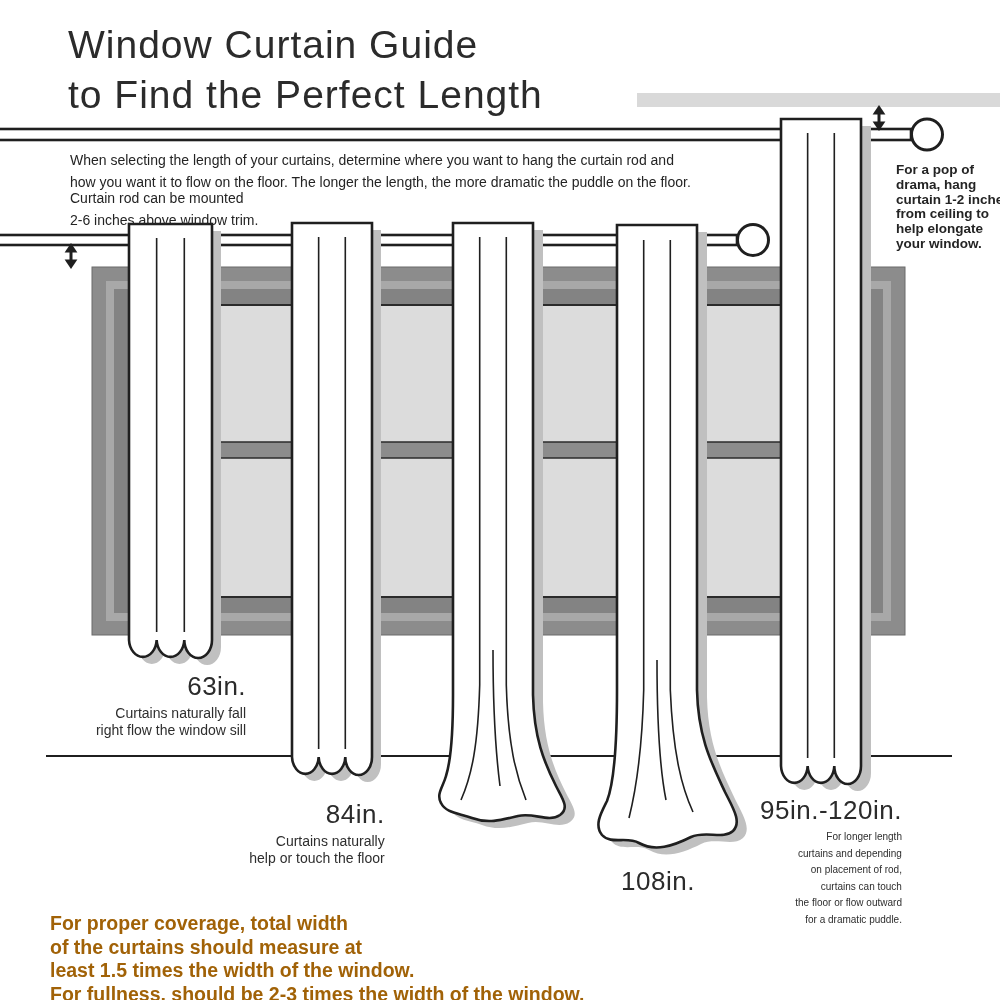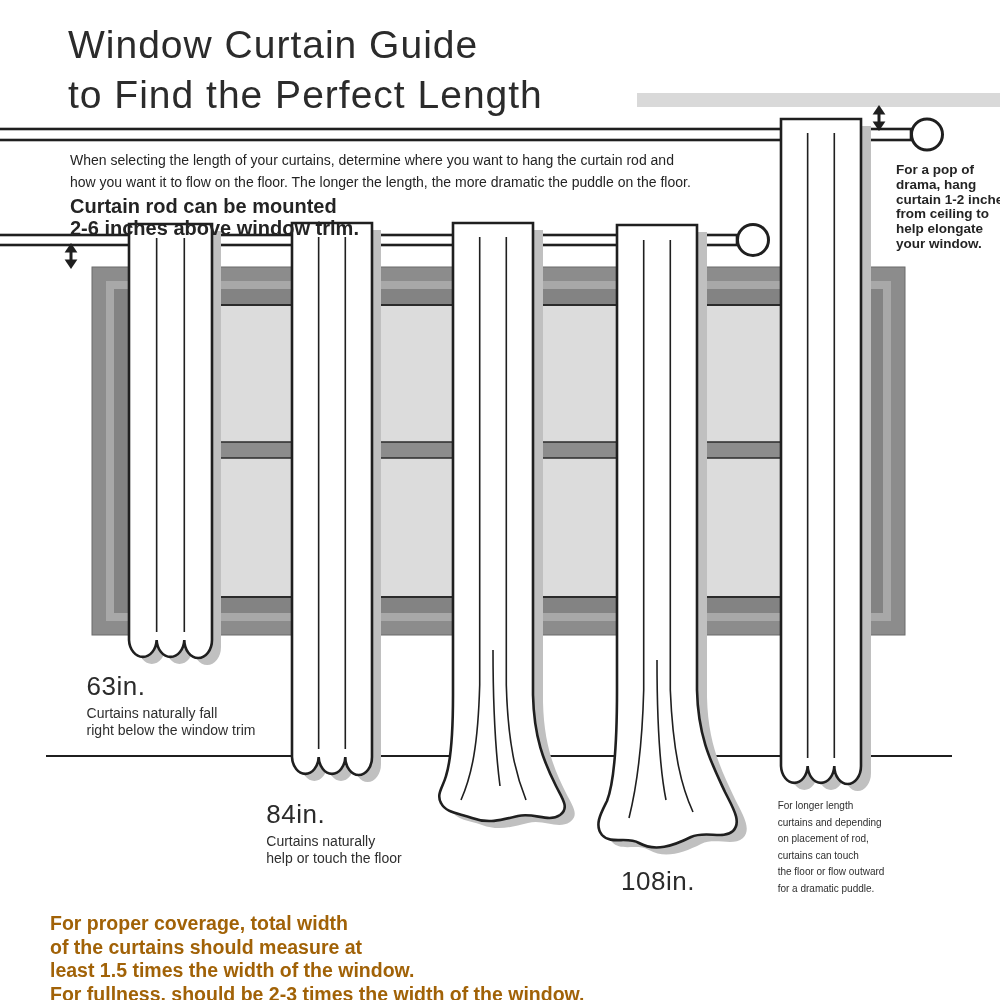--- a/index.html
+++ b/index.html
@@ -4,23 +4,23 @@
 <style>
   html,body{margin:0;padding:0;}
   body{width:1000px;height:1000px;background:#ffffff;overflow:hidden;
        font-family:"Liberation Sans","DejaVu Sans",sans-serif;color:#272727;}
   .canvas{position:relative;width:1000px;height:1000px;background:#ffffff;}
   .canvas svg{position:absolute;left:0;top:0;}
   .txt{position:absolute;white-space:pre;}
   .title{left:68px;top:20px;font-size:39px;line-height:50px;letter-spacing:1px;
          font-weight:400;color:#2b2b2b;}
   .intro{left:70px;top:150px;font-size:14px;line-height:21.5px;color:#242424;}
-  .rod-note{left:70px;top:196px;font-size:20px;line-height:21.5px;font-weight:700;color:#242424;}
+  .rod-note{left:70px;top:188px;font-size:14px;line-height:21.5px;font-weight:400;color:#242424;}
   .ceiling-tip{left:877px;top:163px;font-size:13.5px;line-height:14.8px;font-weight:700;color:#242424;margin-left:19px;}
-  .len-label{position:absolute;transform:translateX(-50%);text-align:left;}
+  .len-label{position:absolute;transform:translateX(-50%);text-align:right;}
   .len-num{font-size:26px;color:#2b2b2b;letter-spacing:0.5px;}
   .len-desc{font-size:14px;line-height:17px;color:#2e2e2e;white-space:pre;margin-top:3px;}
   .len-desc.small{font-size:10px;line-height:16.5px;}
   .coverage{left:50px;top:912px;font-size:19.5px;line-height:23.5px;font-weight:700;color:#a16207;}
 </style>
 </head>
 <body>
 
 <div class="canvas">
 
@@ -122,37 +122,38 @@
   <div class="txt ceiling-tip">For a pop of
 drama, hang
 curtain 1-2 inches
 from ceiling to
 help elongate
 your window.</div>
 
   <div class="len-label" style="left:171px;top:671px;">
     <div class="len-num">63in.</div>
     <div class="len-desc">Curtains naturally fall
-right below the window trim</div>
+right flow the window sill</div>
   </div>
 
-  <div class="len-label" style="left:334px;top:799px;">
+  <div class="len-label" style="left:317px;top:799px;">
     <div class="len-num">84in.</div>
     <div class="len-desc">Curtains naturally
 help or touch the floor</div>
   </div>
 
   <div class="len-label" style="left:497px;top:832px;">
   </div>
 
   <div class="len-label" style="left:658px;top:866px;">
     <div class="len-num">108in.</div>
   </div>
 
   <div class="len-label" style="left:831px;top:795px;">
+    <div class="len-num">95in.-120in.</div>
     <div class="len-desc small">For longer length
 curtains and depending
 on placement of rod,
 curtains can touch
 the floor or flow outward
 for a dramatic puddle.</div>
   </div>
 
   <div class="txt coverage">For proper coverage, total width
 of the curtains should measure at

